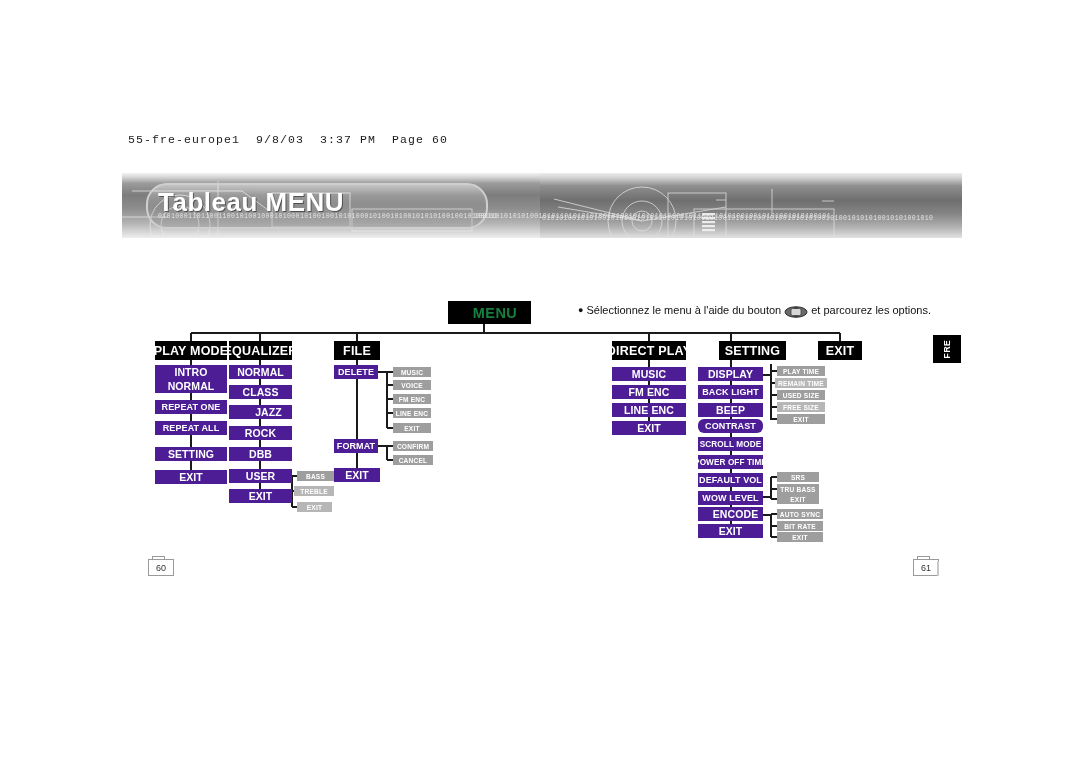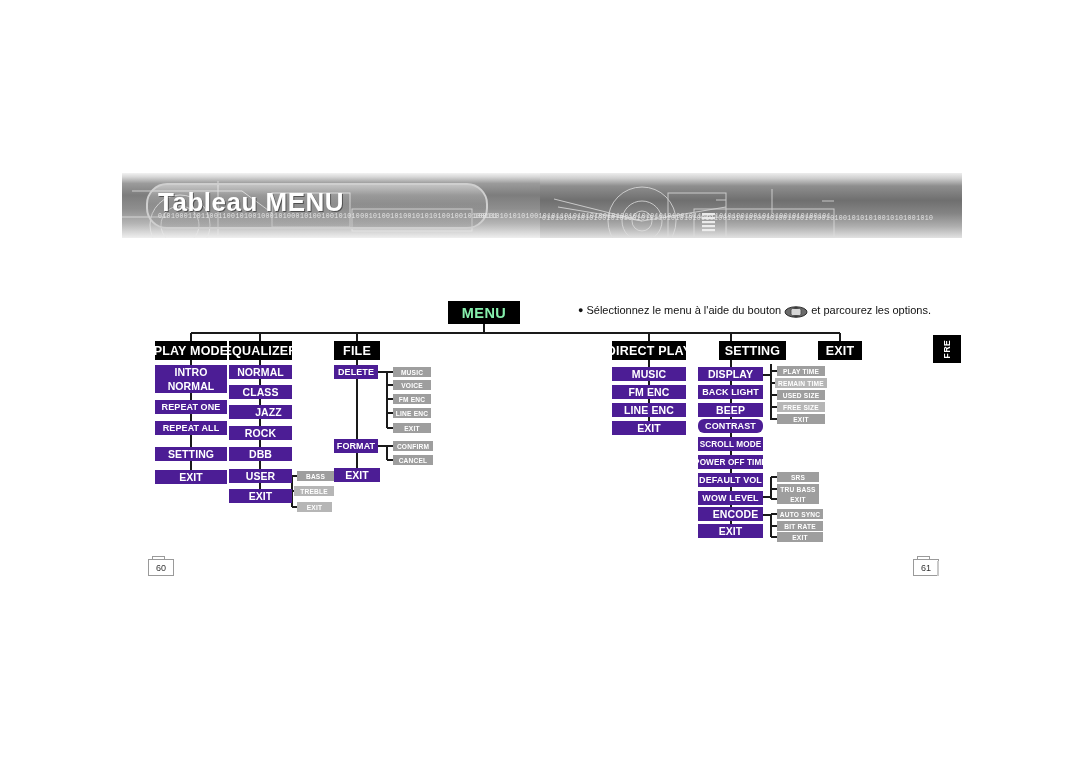--- a/index.html
+++ b/index.html
@@ -46,23 +46,23 @@
   }
   .bits{
     position:absolute;font-family:"Liberation Mono", monospace;
     font-size:6.5px;color:#e9e9e9;letter-spacing:.4px;white-space:nowrap;
     z-index:4;opacity:.92;
   }
 
   
   .menu-head{
     position:absolute;left:448px;top:301px;width:72px;height:23px;
-    background:#000;color:#86efac;
+    background:#000;color:#15803d;
     display:flex;align-items:center;justify-content:center;
-    font-size:14.5px;font-weight:bold;letter-spacing:.5px;
+    font-size:14.5px;font-weight:bold;letter-spacing:.5px;padding-left:11px;
   }
   .note{
     position:absolute;left:578px;top:304px;
     font-size:11px;color:#111;white-space:nowrap;
   }
   .note .bullet{font-size:9px;vertical-align:1px;margin-right:3px;}
   .btn-ico{display:inline-block;vertical-align:-4px;margin:0 3px;}
 
   
   .fre{
@@ -103,20 +103,21 @@
   .n-sub{background:#9e9e9e;height:10px;font-size:6.6px;letter-spacing:.2px;}
   .n-sub.lighter{background:#b6b6b6;}
   .n-main.sm{font-size:9px;}
   .n-main.xs{font-size:8.2px;}
 </style>
 </head>
 <body>
 
 <div class="page">
 
+  <div class="printhdr">55-fre-europe1  9/8/03  3:37 PM  Page 60</div>
 
   <div class="banner">
     <div class="banner-left"></div>
     <div class="banner-right"></div>
 
     <svg width="840" height="65">
       <g stroke="#e8e8e8" stroke-width="1" fill="none" opacity=".75">
         <circle cx="58" cy="52" r="30"></circle>
         <circle cx="58" cy="52" r="19"></circle>
         <path d="M10 18 L120 18 L150 40"></path>

